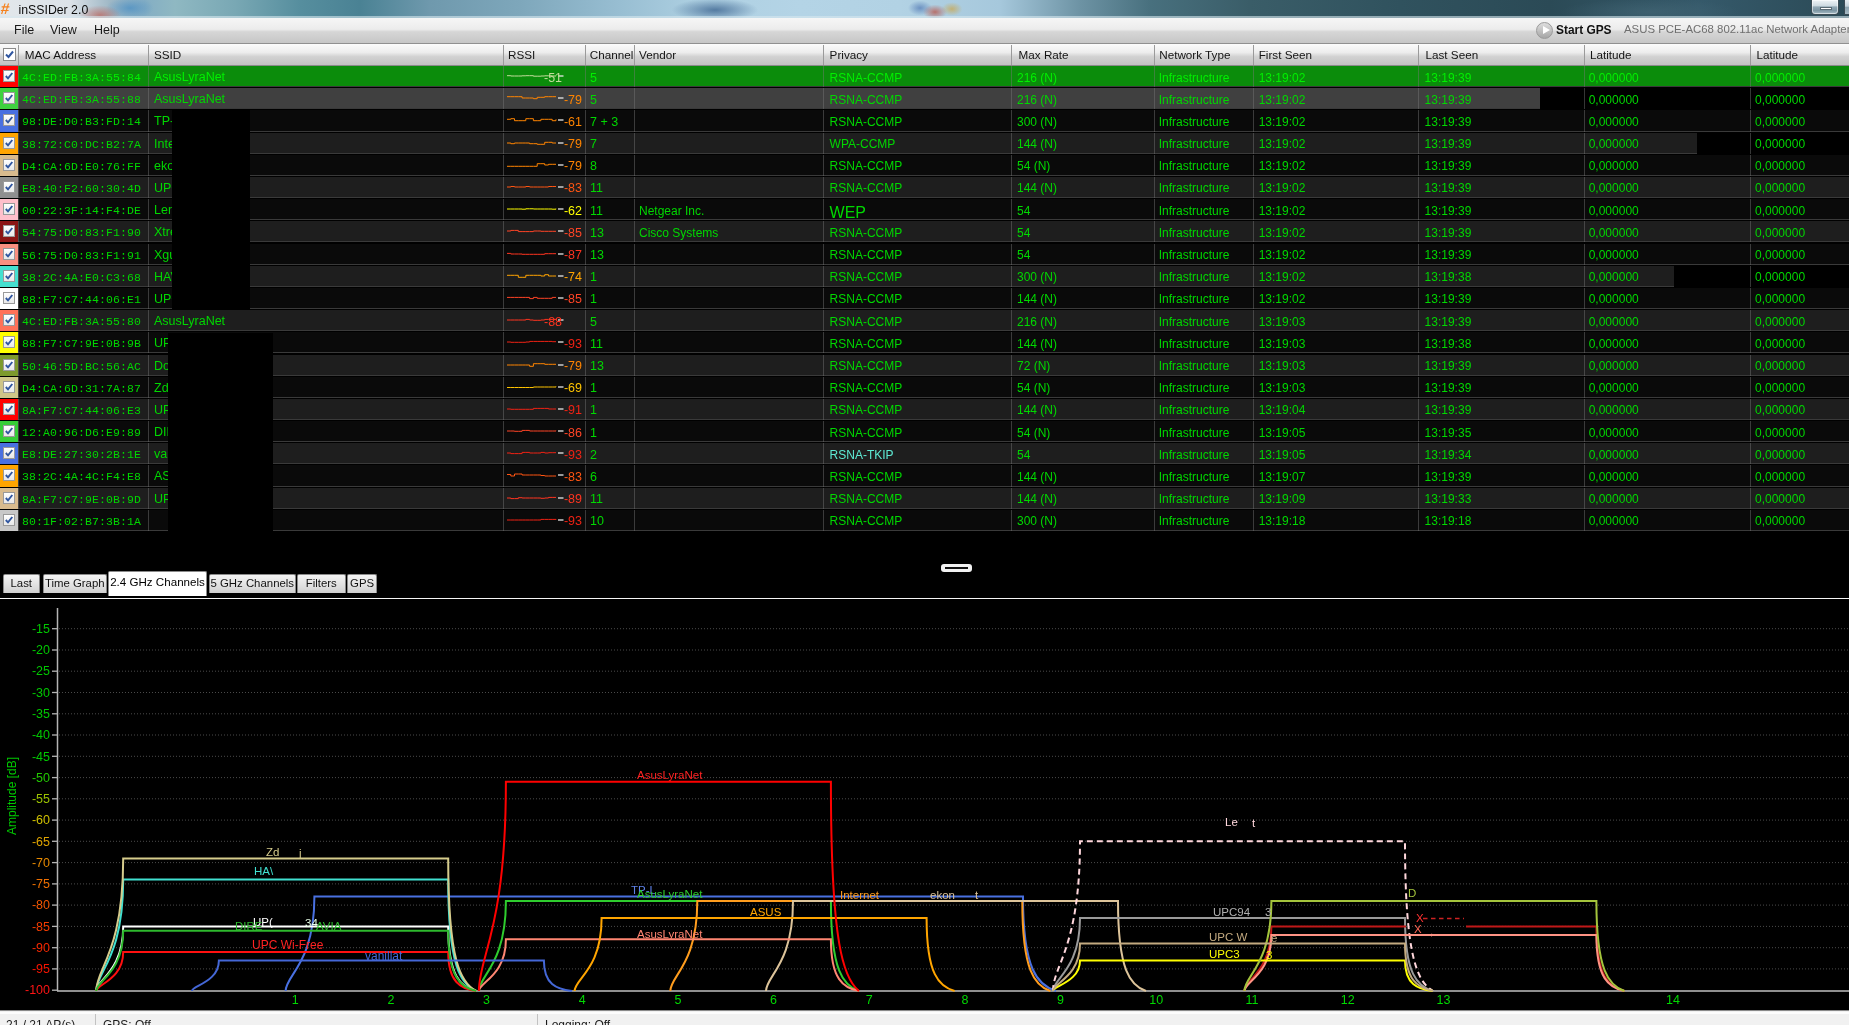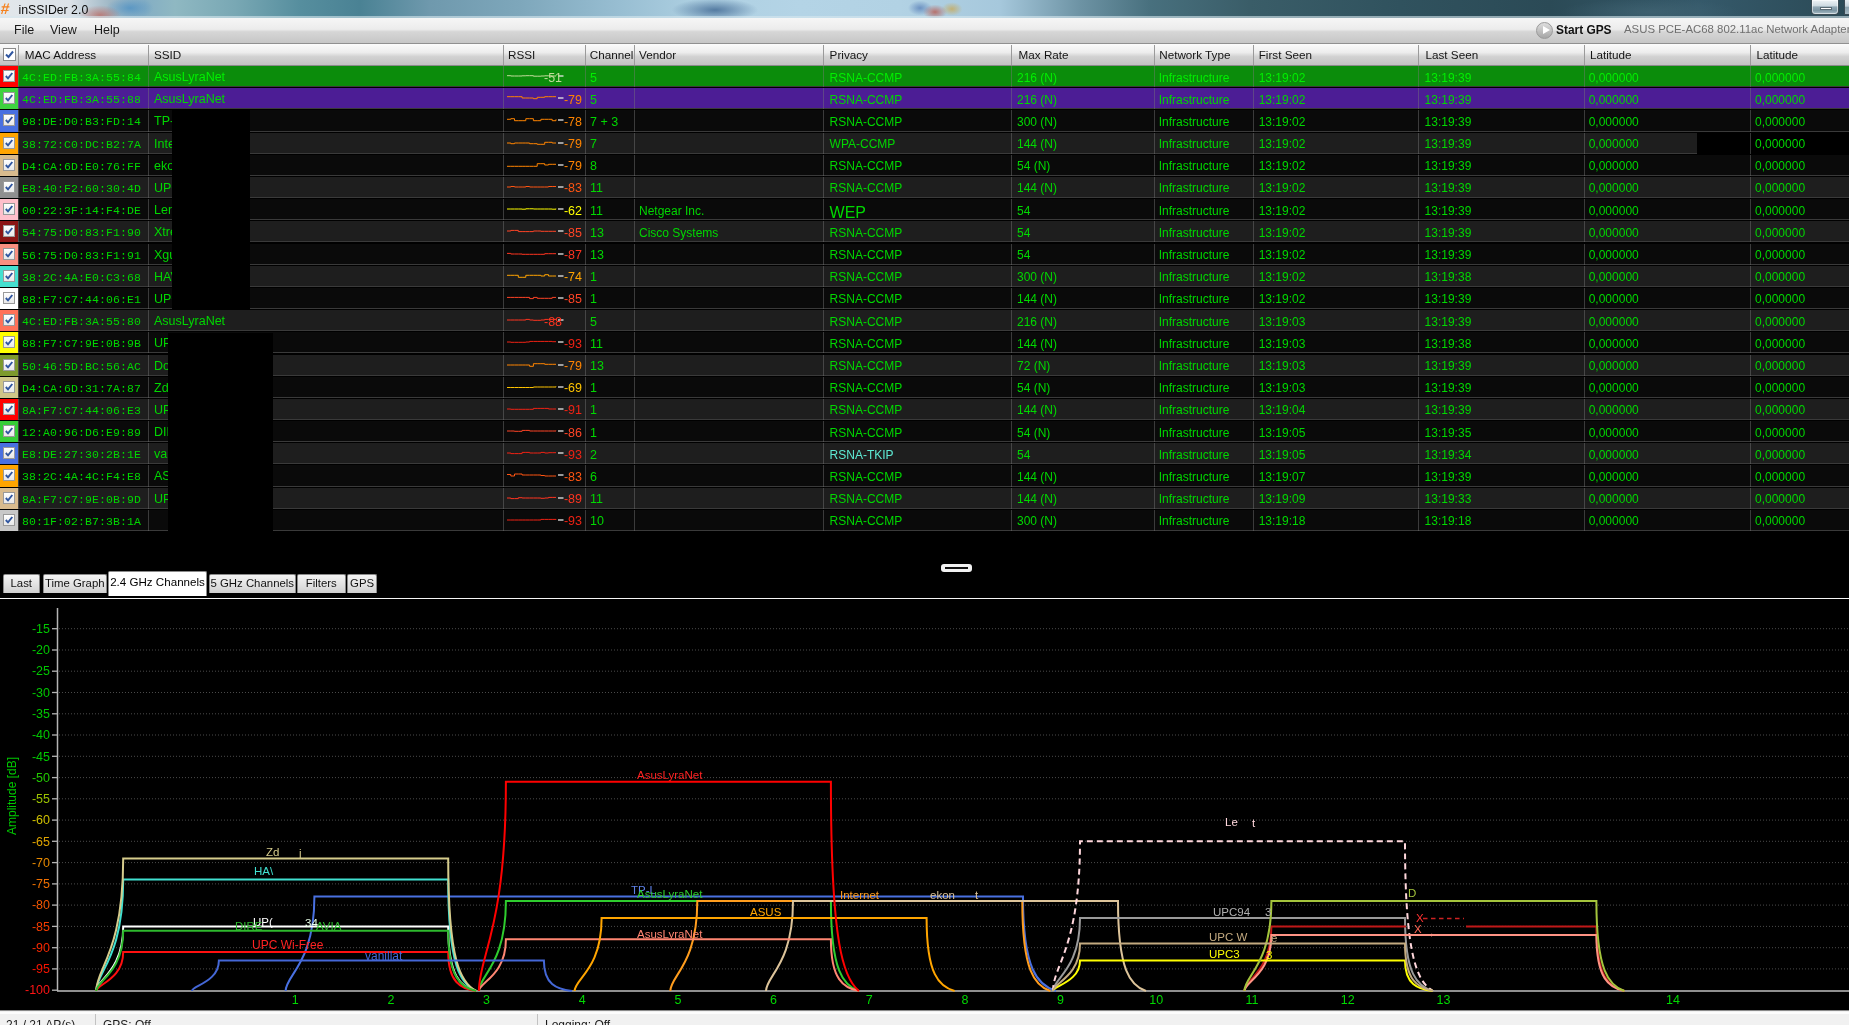--- a/index.html
+++ b/index.html
@@ -78,21 +78,21 @@
       <span class="abs" style="left:544px;top:4.5px;width:38px;text-align:left;font-size:12.5px;color:#c2dc9a">-51</span>
       <span class="abs" style="left:590px;top:4.5px;font-size:12.5px;color:#00f000">5</span>
       <span class="abs" style="left:829.6px;top:4.5px;font-size:12px;color:#00f000">RSNA-CCMP</span>
       <span class="abs" style="left:1017px;top:4.5px;font-size:12px;color:#00f000">216 (N)</span>
       <span class="abs" style="left:1158.7px;top:4.5px;font-size:12px;color:#00f000">Infrastructure</span>
       <span class="abs" style="left:1258.7px;top:4.5px;font-size:12px;color:#00f000">13:19:02</span>
       <span class="abs" style="left:1424.6px;top:4.5px;font-size:12px;color:#00f000">13:19:39</span>
       <span class="abs" style="left:1588.7px;top:4.5px;font-size:12px;color:#00f000">0,000000</span>
       <span class="abs" style="left:1755px;top:4.5px;font-size:12px;color:#00f000">0,000000</span>
     </div>
-    <div class="abs" style="left:0;top:88.2px;width:1849px;height:21.2px;background:#4c1d95;border-bottom:1px solid #3a3a3a">
+    <div class="abs" style="left:0;top:88.2px;width:1540px;height:21.2px;background:#404040;border-bottom:1px solid #3a3a3a">
       <span class="abs" style="left:0;top:0;width:18.4px;height:21.2px;background:#3fd23f"></span>
       <span class="abs" style="left:3px;top:4px;width:12px;height:12px;background:linear-gradient(#fff,#e8e8e8);border:1px solid #9a9a9a">
         <svg class="abs" style="left:0;top:0" width="10" height="10">
           <path d="M1.8,5 L4,7.3 L8.3,2" fill="none" stroke="#3056a0" stroke-width="1.9"></path>
         </svg>
       </span>
       <span class="abs" style="left:18.4px;top:0;width:1px;height:21.2px;background:rgba(120,120,120,.45)"></span>
       <span class="abs" style="left:148.2px;top:0;width:1px;height:21.2px;background:rgba(120,120,120,.45)"></span>
       <span class="abs" style="left:502.5px;top:0;width:1px;height:21.2px;background:rgba(120,120,120,.45)"></span>
       <span class="abs" style="left:584.8px;top:0;width:1px;height:21.2px;background:rgba(120,120,120,.45)"></span>
@@ -138,21 +138,21 @@
       <span class="abs" style="left:1253.2px;top:0;width:1px;height:21.2px;background:rgba(120,120,120,.45)"></span>
       <span class="abs" style="left:1418.2px;top:0;width:1px;height:21.2px;background:rgba(120,120,120,.45)"></span>
       <span class="abs" style="left:1583.8px;top:0;width:1px;height:21.2px;background:rgba(120,120,120,.45)"></span>
       <span class="abs" style="left:1750.4px;top:0;width:1px;height:21.2px;background:rgba(120,120,120,.45)"></span>
       <span class="abs" style="left:22px;top:5px;font-family:'Liberation Mono',monospace;font-size:11.5px;letter-spacing:.1px;color:#00d800">98:DE:D0:B3:FD:14</span>
       <span class="abs" style="left:154px;top:4px;font-size:12.5px;color:#00d800">TP-L</span>
       <svg class="abs" style="left:505px;top:0" width="64" height="22" viewBox="0 0 64 22">
         <path d="M 2.0,9.3 L 5.8,9.3 L 5.8,8.7 L 9.5,8.7 L 9.5,10.7 L 13.3,10.7 L 13.3,10.7 L 17.1,10.7 L 17.1,10.7 L 20.8,10.7 L 20.8,8.7 L 24.6,8.7 L 24.6,8.7 L 28.4,8.7 L 28.4,10.7 L 32.2,10.7 L 32.2,10.7 L 35.9,10.7 L 35.9,9.3 L 39.7,9.3 L 39.7,9.3 L 43.5,9.3 L 43.5,9.3 L 47.2,9.3 L 47.2,10.7 L 51.0,10.7 L 51.0,9.3 " fill="none" stroke="#ff8400" stroke-width="1"></path>
         <line x1="53" y1="10" x2="58.5" y2="10" stroke="#e8e8e8" stroke-width="1.3"></line>
       </svg>
-      <span class="abs" style="left:544px;top:4.5px;width:38px;text-align:right;font-size:12.5px;color:#ff8400">-78</span>
+      <span class="abs" style="left:544px;top:4.5px;width:38px;text-align:right;font-size:12.5px;color:#ff8400">-61</span>
       <span class="abs" style="left:590px;top:4.5px;font-size:12.5px;color:#00d800">7 + 3</span>
       <span class="abs" style="left:829.6px;top:4.5px;font-size:12px;color:#00d800">RSNA-CCMP</span>
       <span class="abs" style="left:1017px;top:4.5px;font-size:12px;color:#00d800">300 (N)</span>
       <span class="abs" style="left:1158.7px;top:4.5px;font-size:12px;color:#00d800">Infrastructure</span>
       <span class="abs" style="left:1258.7px;top:4.5px;font-size:12px;color:#00d800">13:19:02</span>
       <span class="abs" style="left:1424.6px;top:4.5px;font-size:12px;color:#00d800">13:19:39</span>
       <span class="abs" style="left:1588.7px;top:4.5px;font-size:12px;color:#00d800">0,000000</span>
       <span class="abs" style="left:1755px;top:4.5px;font-size:12px;color:#00d800">0,000000</span>
     </div>
     <div class="abs" style="left:0;top:132.6px;width:1697px;height:21.2px;background:#1e1e1e;border-bottom:1px solid #3a3a3a">
@@ -360,21 +360,21 @@
       <span class="abs" style="left:544px;top:4.5px;width:38px;text-align:right;font-size:12.5px;color:#ff3420">-87</span>
       <span class="abs" style="left:590px;top:4.5px;font-size:12.5px;color:#00d800">13</span>
       <span class="abs" style="left:829.6px;top:4.5px;font-size:12px;color:#00d800">RSNA-CCMP</span>
       <span class="abs" style="left:1017px;top:4.5px;font-size:12px;color:#00d800">54</span>
       <span class="abs" style="left:1158.7px;top:4.5px;font-size:12px;color:#00d800">Infrastructure</span>
       <span class="abs" style="left:1258.7px;top:4.5px;font-size:12px;color:#00d800">13:19:02</span>
       <span class="abs" style="left:1424.6px;top:4.5px;font-size:12px;color:#00d800">13:19:39</span>
       <span class="abs" style="left:1588.7px;top:4.5px;font-size:12px;color:#00d800">0,000000</span>
       <span class="abs" style="left:1755px;top:4.5px;font-size:12px;color:#00d800">0,000000</span>
     </div>
-    <div class="abs" style="left:0;top:265.7px;width:1849px;height:21.2px;background:#1e1e1e;border-bottom:1px solid #3a3a3a">
+    <div class="abs" style="left:0;top:265.7px;width:1674px;height:21.2px;background:#1e1e1e;border-bottom:1px solid #3a3a3a">
       <span class="abs" style="left:0;top:0;width:18.4px;height:21.2px;background:#45e0d0"></span>
       <span class="abs" style="left:3px;top:4px;width:12px;height:12px;background:linear-gradient(#fff,#e8e8e8);border:1px solid #9a9a9a">
         <svg class="abs" style="left:0;top:0" width="10" height="10">
           <path d="M1.8,5 L4,7.3 L8.3,2" fill="none" stroke="#3056a0" stroke-width="1.9"></path>
         </svg>
       </span>
       <span class="abs" style="left:18.4px;top:0;width:1px;height:21.2px;background:rgba(120,120,120,.45)"></span>
       <span class="abs" style="left:148.2px;top:0;width:1px;height:21.2px;background:rgba(120,120,120,.45)"></span>
       <span class="abs" style="left:502.5px;top:0;width:1px;height:21.2px;background:rgba(120,120,120,.45)"></span>
       <span class="abs" style="left:584.8px;top:0;width:1px;height:21.2px;background:rgba(120,120,120,.45)"></span>

